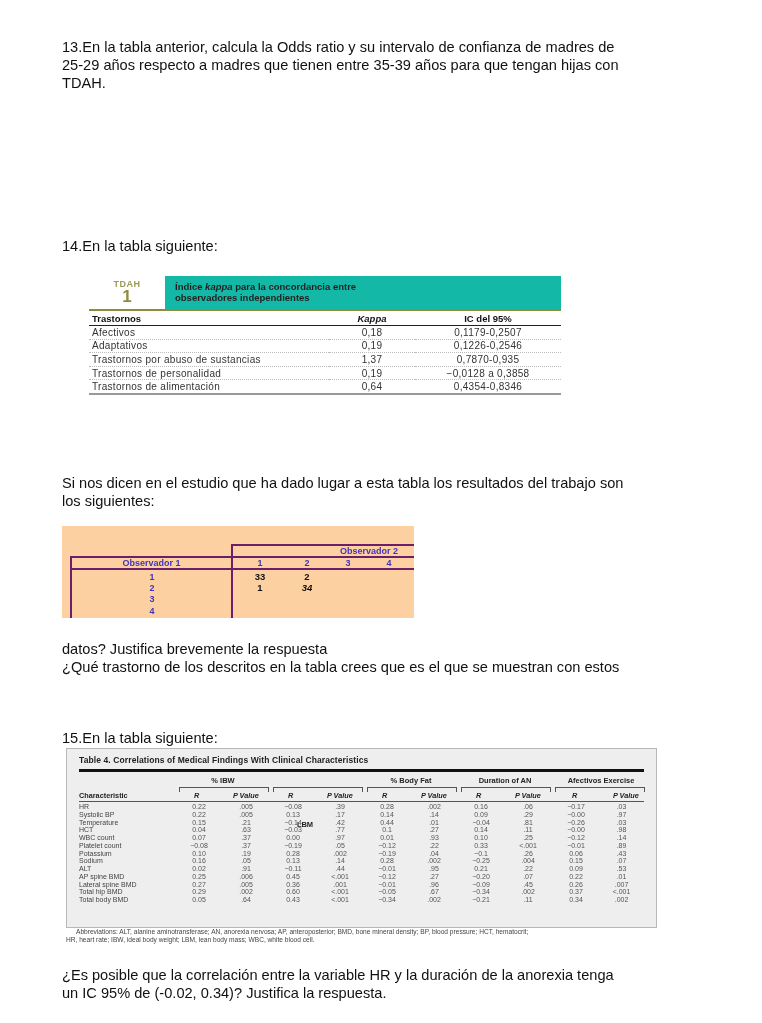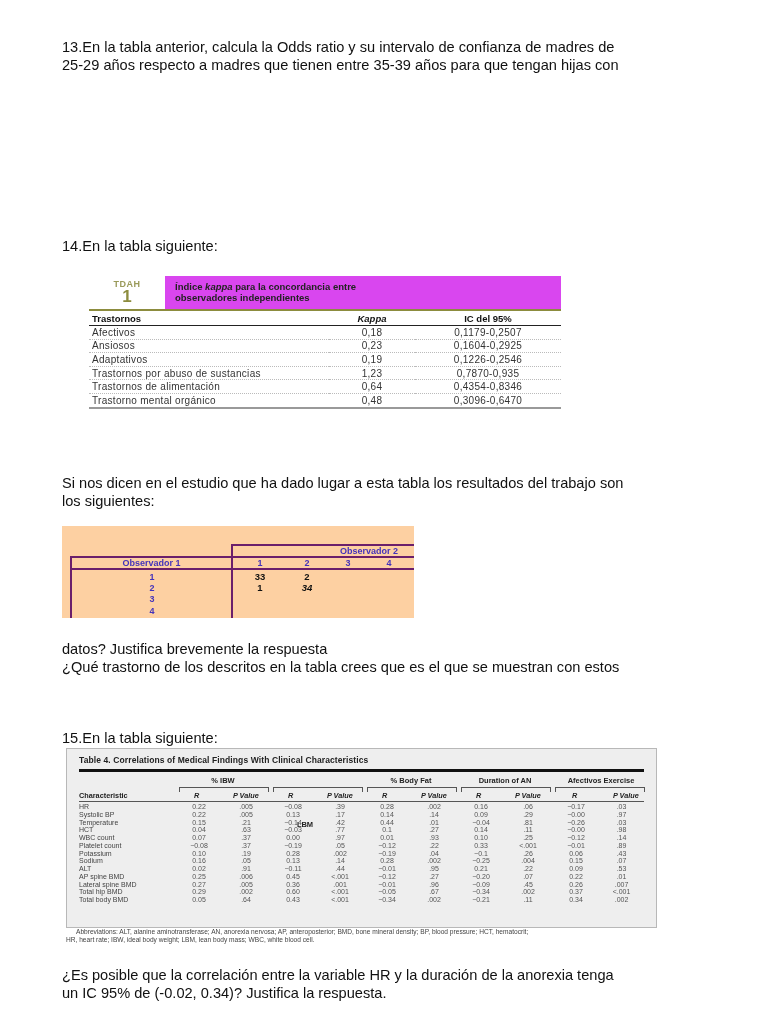--- a/index.html
+++ b/index.html
@@ -7,21 +7,21 @@
          font-family:"Liberation Sans", sans-serif; color:#111; }
   .para { position:absolute; left:62px; width:630px; font-size:14.6px; line-height:18px; color:#111; }
   .para span { display:block; }
 
   
   .kappa { position:absolute; left:89px; top:276px; width:472px; }
   .kappa-head { display:flex; height:33px; }
   .kappa-tabla { width:76px; background:#fff; text-align:center; color:#8a8a4a; }
   .kappa-tabla .t1 { font-size:9px; font-weight:bold; letter-spacing:0.5px; color:#9a9a5a; padding-top:3px; }
   .kappa-tabla .t2 { font-size:17px; font-weight:bold; color:#8c8c3e; line-height:16px; }
-  .kappa-title { flex:1; background:#d946ef; padding:5px 0 10px 10px; font-size:9.5px; font-weight:bold; color:#222; line-height:11px; }
+  .kappa-title { flex:1; background:#14b8a6; padding:5px 0 10px 10px; font-size:9.5px; font-weight:bold; color:#222; line-height:11px; }
   .kappa-title i { font-style:italic; }
   .kappa-rule { height:2px; background:#8c8c3e; }
   .kappa table { width:100%; border-collapse:collapse; font-size:10px; color:#333; }
   .kappa th { font-size:9.5px; font-weight:bold; color:#111; text-align:left; height:14px; padding:0 3px; border-bottom:1px solid #222; }
   .kappa td { height:12.6px; padding:0 3px; border-bottom:1px dotted #bbb; letter-spacing:0.3px;margin-left:9px; }
   .kappa td.c2, .kappa th.c2 { text-align:center; width:80px; }
   .kappa td.c3, .kappa th.c3 { text-align:center; width:140px; }
   .kappa tr:last-child td { border-bottom:2px solid #999; }
 
   
@@ -44,20 +44,21 @@
   .t4-row .lab { width:98px; color:#444; }
   .t4-row .v { text-align:center; }
   .t4-abbr { position:absolute; left:66px; top:928px; width:600px; font-size:6.6px; color:#444; line-height:8px; }
 </style>
 </head>
 <body>
 
 <div class="para" style="top:38px;">
   <span>13.En la tabla anterior, calcula la Odds ratio y su intervalo de confianza de madres de</span>
   <span>25-29 años respecto a madres que tienen entre 35-39 años para que tengan hijas con</span>
+  <span>TDAH.</span>
 </div>
 
 <div class="para" style="top:237px;">14.En la tabla siguiente:</div>
 
 <div class="kappa">
   <div class="kappa-head">
     <div class="kappa-tabla">
       <div class="t1">TDAH</div>
       <div class="t2">1</div>
     </div>
@@ -75,43 +76,38 @@
         <th class="c3">IC del 95%</th>
       </tr>
     </thead>
     <tbody id="kappa-body">
         <tr>
           <td>Afectivos</td>
           <td class="c2">0,18</td>
           <td class="c3">0,1179-0,2507</td>
         </tr>
         <tr>
-          <td>Ansiosos</td>
-          <td class="c2">0,23</td>
-          <td class="c3">0,1604-0,2925</td>
-        </tr>
-        <tr>
           <td>Adaptativos</td>
           <td class="c2">0,19</td>
           <td class="c3">0,1226-0,2546</td>
         </tr>
         <tr>
           <td>Trastornos por abuso de sustancias</td>
-          <td class="c2">1,23</td>
+          <td class="c2">1,37</td>
           <td class="c3">0,7870-0,935</td>
+        </tr>
+        <tr>
+          <td>Trastornos de personalidad</td>
+          <td class="c2">0,19</td>
+          <td class="c3">−0,0128 a 0,3858</td>
         </tr>
         <tr>
           <td>Trastornos de alimentación</td>
           <td class="c2">0,64</td>
           <td class="c3">0,4354-0,8346</td>
-        </tr>
-        <tr>
-          <td>Trastorno mental orgánico</td>
-          <td class="c2">0,48</td>
-          <td class="c3">0,3096-0,6470</td>
         </tr>
       </tbody>
   </table>
 </div>
 
 <div class="para" style="top:474px;">
   <span>Si nos dicen en el estudio que ha dado lugar a esta tabla los resultados del trabajo son</span>
   <span>los siguientes:</span>
 </div>
 

